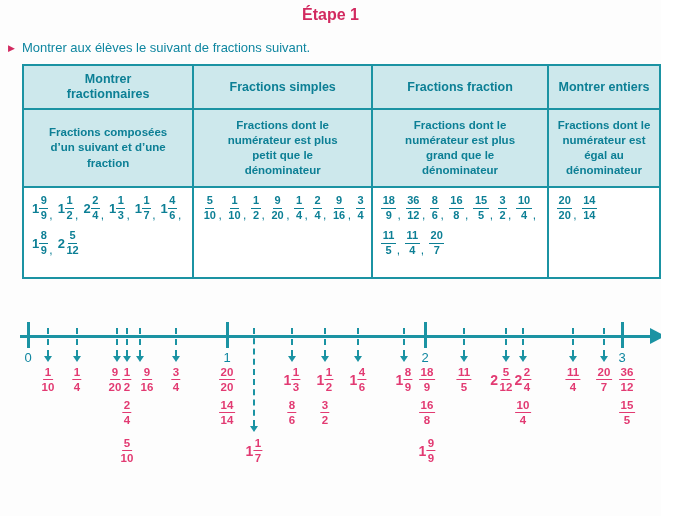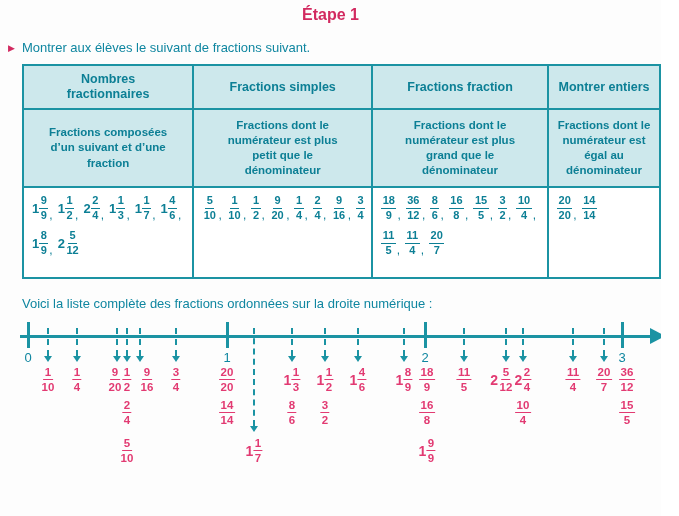--- a/index.html
+++ b/index.html
@@ -65,21 +65,21 @@
 
   <table class="ftable">
     <colgroup>
         <col style="width:166px">
         <col style="width:168px">
         <col style="width:171px">
         <col style="width:141px">
       </colgroup>
     <tbody>
       <tr class="hdr-row">
-        <td>Nombres
+        <td>Montrer
 fractionnaires</td>
         <td>Fractions simples</td>
         <td>Fractions fraction</td>
         <td>Montrer entiers</td>
       </tr>
       <tr class="desc-row">
         <td>Fractions composées
 d’un suivant et d’une
 fraction</td>
         <td>Fractions dont le
@@ -313,21 +313,20 @@
                   <span class="num">14</span>
                   <span class="den">14</span>
                 </span>
               </span>
             </div>
           </td>
       </tr>
     </tbody>
   </table>
 
-  <div class="intro">Voici la liste complète des fractions ordonnées sur la droite numérique :</div>
 
   <div id="numline">
     <div class="nl-line"></div>
     <div class="nl-arrowhead"></div>
   <div class="nl-tick" style="left: 26.5px;"></div>
       <div class="nl-int" style="left: 28px;">0</div>
       <div class="nl-tick" style="left: 225.5px;"></div>
       <div class="nl-int" style="left: 227px;">1</div>
       <div class="nl-tick" style="left: 423.5px;"></div>
       <div class="nl-int" style="left: 425px;">2</div>

